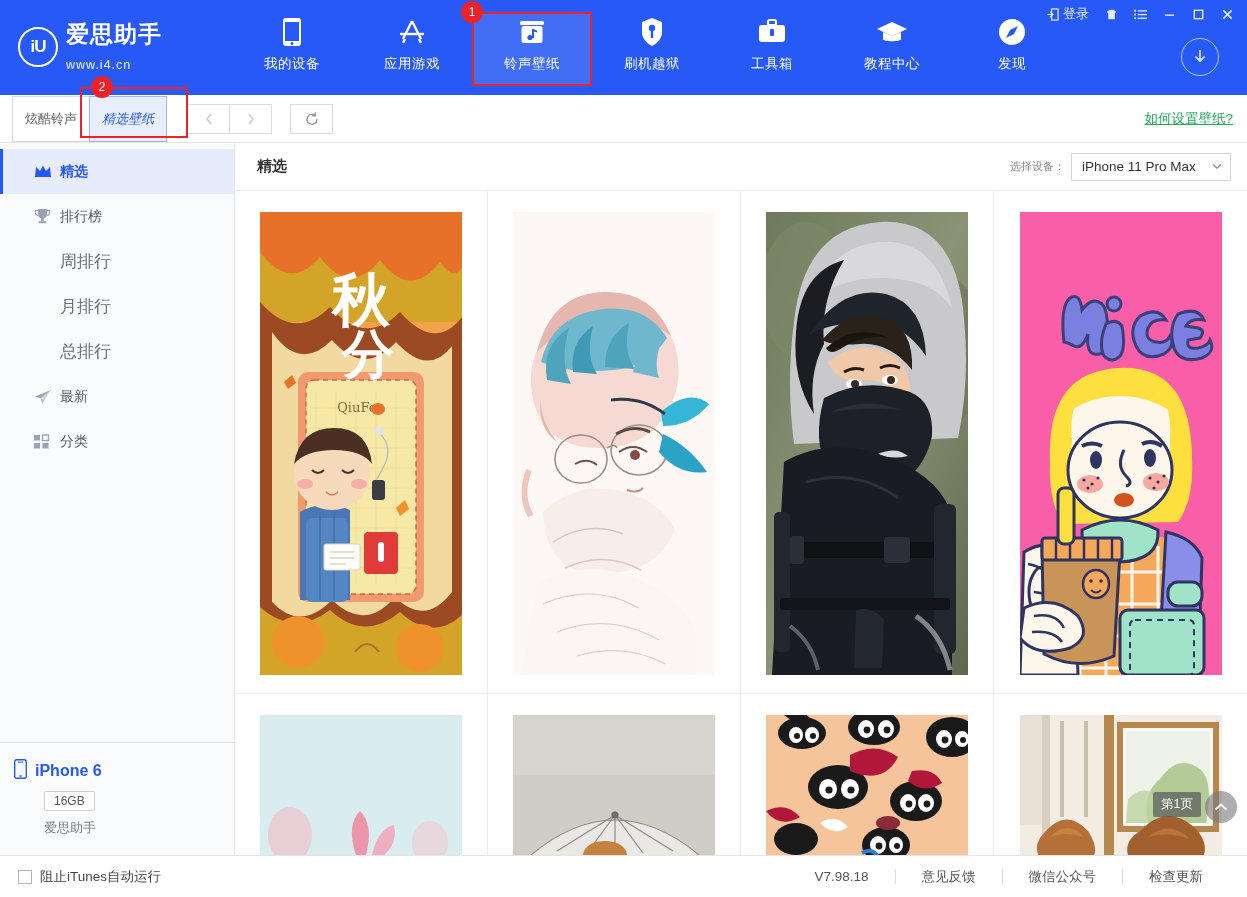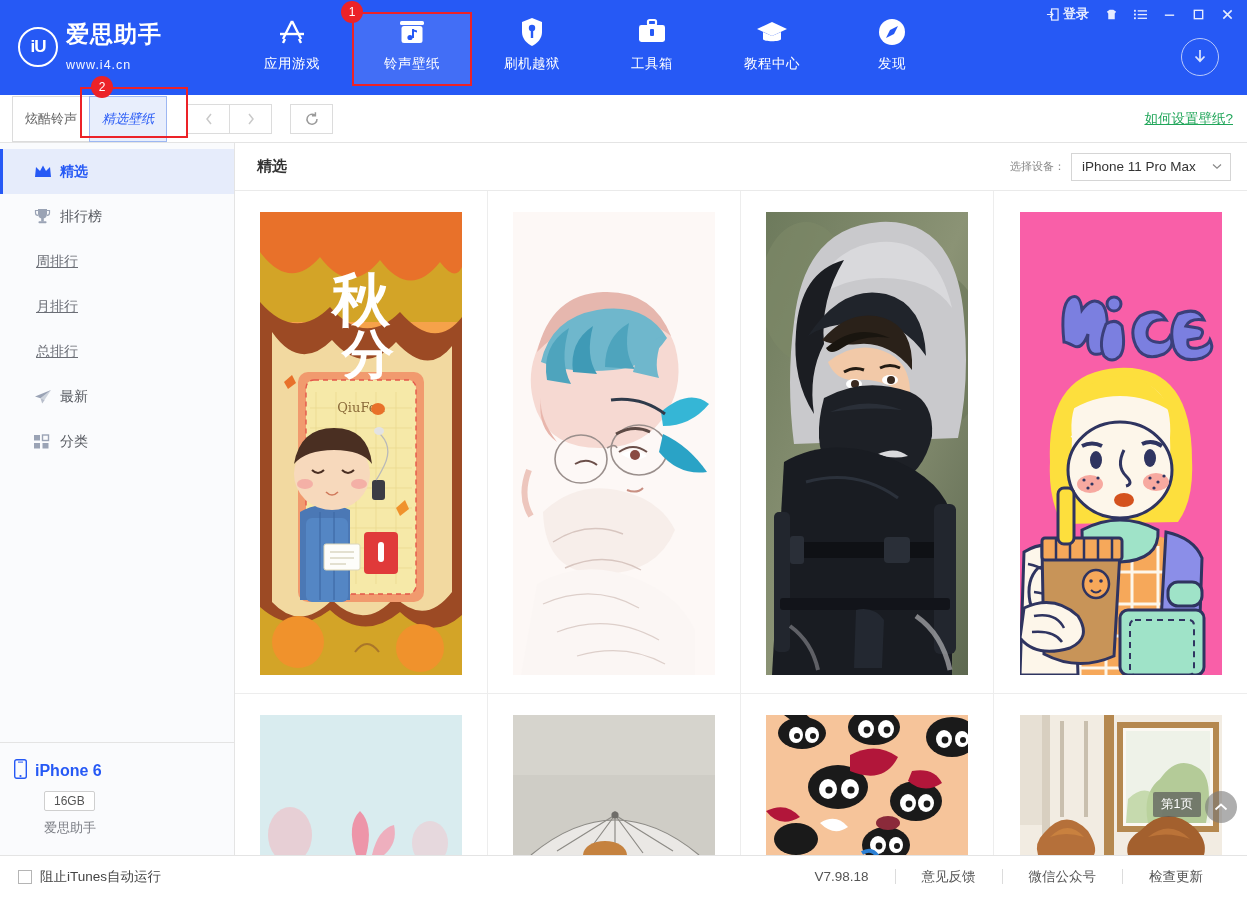--- a/index.html
+++ b/index.html
@@ -40,21 +40,21 @@
     border: 2px solid #ec2228; pointer-events: none;
   }
   .badge-num {
     position: absolute; width: 22px; height: 22px; border-radius: 50%;
     background: #ec2228; color: #fff; font-size: 12px;
     display: flex; align-items: center; justify-content: center; z-index: 6;
   }
   .badge-1 { left: -11px; top: -11px; }
 
   .winbar { position: absolute; right: 6px; top: 2px; display: flex; align-items: center; gap: 2px; }
-  .winbtn { color: #e6ecff; font-size: 13px; padding: 3px 7px; cursor: pointer; display: flex; align-items: center; gap: 4px; font-weight: bold; }
+  .winbtn { color: #e6ecff; font-size: 13px; padding: 3px 7px; cursor: pointer; display: flex; align-items: center; gap: 4px; }
   .dl-circle {
     position: absolute; right: 28px; top: 38px; width: 38px; height: 38px;
     border-radius: 50%; border: 1.6px solid #b9c9fb; display: flex;
     align-items: center; justify-content: center; cursor: pointer;
   }
 
   
   .toolbar {
     position: relative; height: 48px; flex: 0 0 48px; background: #fff;
     border-bottom: 1px solid #e4e4e4; display: flex; align-items: center; padding-left: 12px;
@@ -97,21 +97,21 @@
   .side-item {
     position: relative; height: 45px; display: flex; align-items: center;
     padding-left: 34px; font-size: 14px; color: #55585f; cursor: pointer;
   }
   .side-item .s-ico { width: 26px; display: flex; align-items: center; color: #9aa3b5; }
   .side-item.active { background: #e6ecfb; color: #2659f5; font-weight: bold; }
   .side-item.active .s-ico { color: #2659f5; }
   .side-item.active::before {
     content: ""; position: absolute; left: 0; top: 0; bottom: 0; width: 3px; background: #2659f5;
   }
-  .side-item.sub { padding-left: 36px; font-size: 14px; color: #6b6e76; height: 45px; text-decoration: underline; }
+  .side-item.sub { padding-left: 60px; font-size: 17px; color: #6b6e76; height: 45px; }
 
   .device-box { border-top: 1px solid #e4e4e4; padding: 16px 0 18px 14px; }
   .dev-row { display: flex; align-items: center; gap: 8px; }
   .dev-name { font-size: 16px; font-weight: bold; color: #2659f5; }
   .dev-cap {
     display: inline-block; margin: 8px 16px 0 30px; font-size: 12px; color: #555;
     border: 1px solid #cfcfcf; border-radius: 2px; padding: 2px 9px; background: #fff;
   }
   .dev-sub { margin: 8px 0 0 30px; font-size: 13px; color: #7b7e85; }
 
@@ -176,20 +176,30 @@
     <div class="brand">
       <div class="brand-logo">iU</div>
       <div class="brand-text">
         <div class="brand-name">爱思助手</div>
         <div class="brand-url">www.i4.cn</div>
       </div>
     </div>
 
     <div class="navitems">
 
+      <div class="navitem">
+        <div class="nav-ico">
+          <svg width="20" height="30" viewBox="0 0 20 30">
+              <rect x="1" y="1" width="18" height="28" rx="3" fill="#fff"></rect>
+              <rect x="3" y="5" width="14" height="19" fill="#2659f5"></rect>
+              <circle cx="10" cy="26.5" r="1.4" fill="#2659f5"></circle>
+            </svg>
+        </div>
+        <div class="nav-lbl">我的设备</div>
+      </div>
 
       <div class="navitem">
         <div class="nav-ico">
           <svg width="32" height="28" viewBox="0 0 32 28">
               <path d="M16 3 L25 21" stroke="#fff" stroke-width="2.4" fill="none"></path>
               <path d="M16 3 L7 21" stroke="#fff" stroke-width="2.4" fill="none"></path>
               <path d="M4 16 H28" stroke="#fff" stroke-width="2.4"></path>
               <path d="M9 21 L7 25" stroke="#fff" stroke-width="2.4"></path>
               <path d="M23 21 L25 25" stroke="#fff" stroke-width="2.4"></path>
             </svg>

